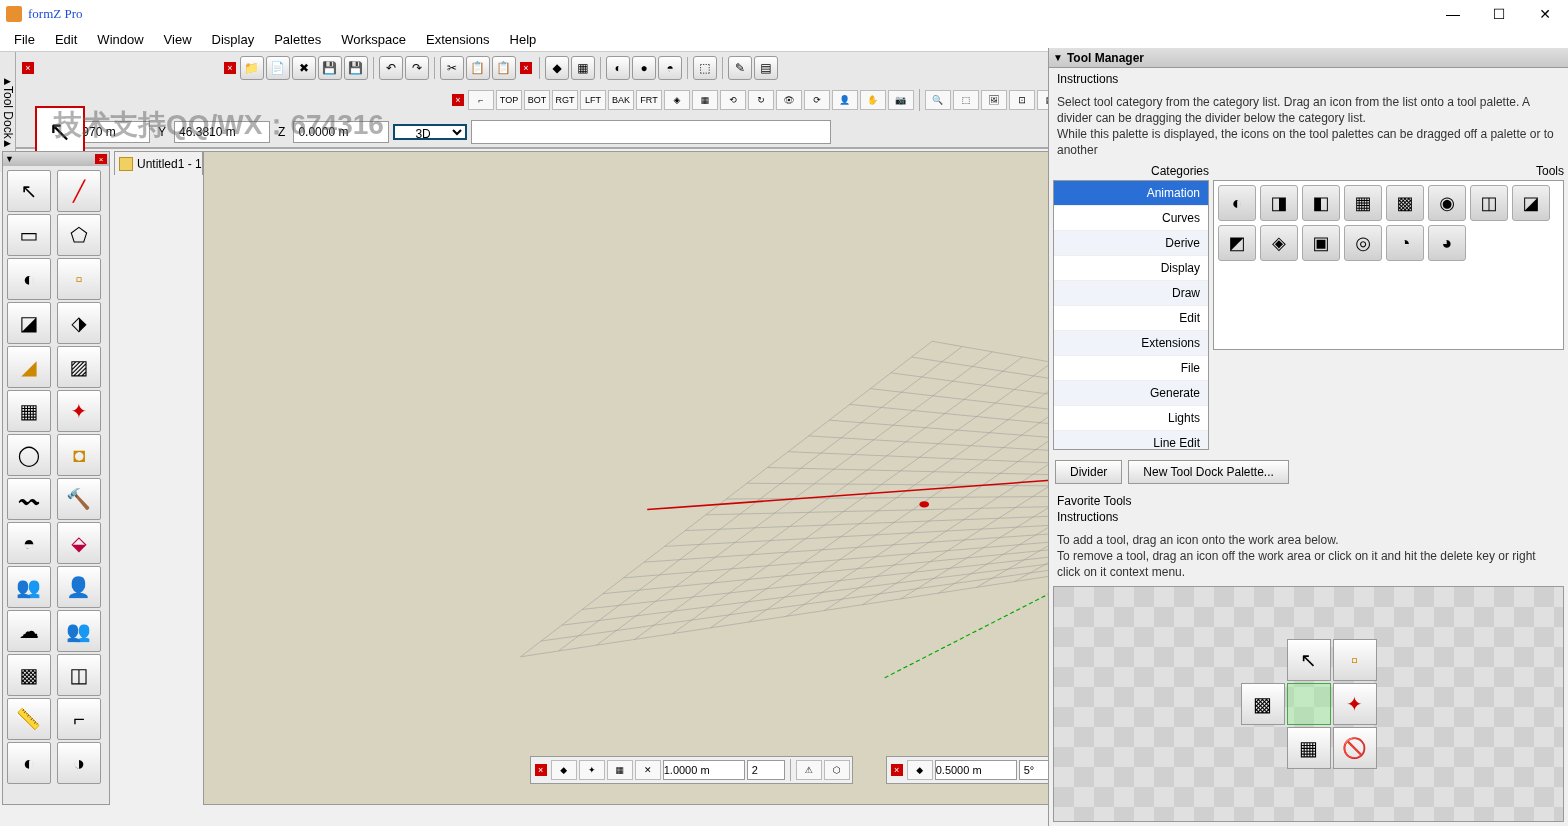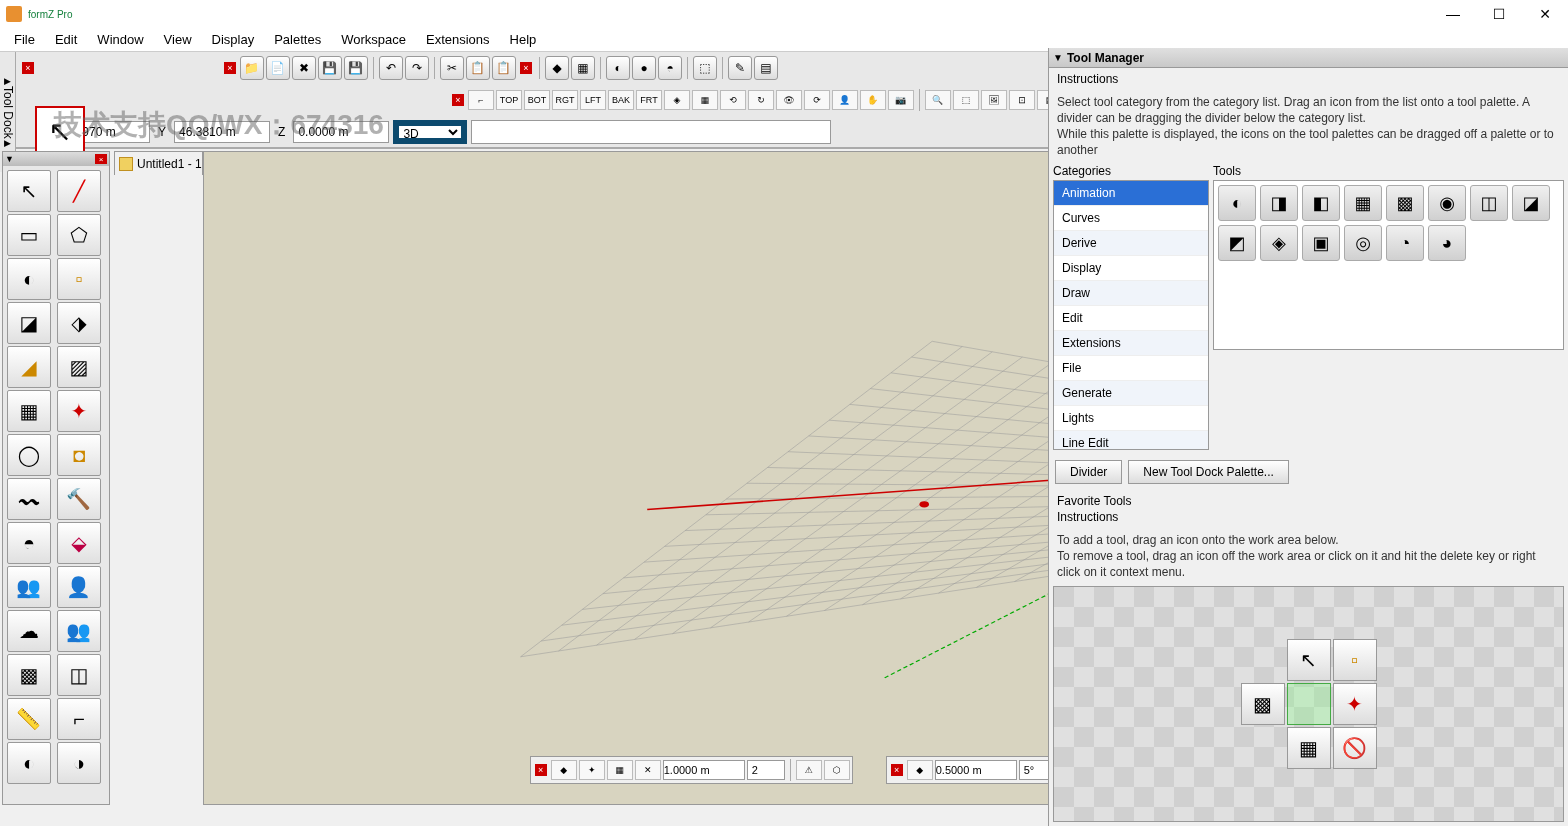--- a/index.html
+++ b/index.html
@@ -1,36 +1,36 @@
 <!DOCTYPE html>
 <html><head>
 <meta charset="utf-8">
 <style>
 * { margin: 0; padding: 0; box-sizing: border-box; font-family: "Segoe UI", Tahoma, sans-serif; font-size: 12px; }
 body { width: 1568px; height: 826px; background: #f0f0f0; overflow: hidden; position: relative; }
 .titlebar { height: 28px; background: #fff; display: flex; align-items: center; padding-left: 6px; }
 .titlebar .icon { width: 16px; height: 16px; background: #e89030; border-radius: 2px; margin-right: 6px; }
-.titlebar-title { font-size: 10px; color: #15803d; }
+.titlebar-title { font-size: 13px; color: #1d4ed8; font-family: Liberation Serif, serif; }
 .winbtns { position: absolute; right: 0; top: 0; display: flex; }
 .winbtn { width: 46px; height: 28px; display: flex; align-items: center; justify-content: center; font-size: 14px; cursor: pointer; }
 .menubar { height: 24px; background: #fff; display: flex; align-items: center; padding-left: 4px; border-bottom: 1px solid #ccc; }
 .menu-item { padding: 3px 10px; cursor: pointer; font-size: 13px; }
 .toolbar-area { background: #e8e8e8; border-bottom: 1px solid #aaa; position: relative; }
 .tb-row { display: flex; align-items: center; height: 32px; padding: 2px; gap: 2px; }
 .tb-close { width: 12px; height: 12px; background: #c00; color: #fff; font-size: 9px; display: flex; align-items: center; justify-content: center; cursor: pointer; margin: 0 2px; }
 .tb-icon { width: 24px; height: 24px; background: linear-gradient(#fff,#ddd); border: 1px solid #999; border-radius: 3px; display: flex; align-items: center; justify-content: center; cursor: pointer; font-size: 12px; }
 .tb-sep { width: 1px; height: 22px; background: #aaa; margin: 0 3px; }
 .tb-small-icon { width: 26px; height: 20px; background: #f8f8f8; border: 1px solid #bbb; display: flex; align-items: center; justify-content: center; font-size: 9px; cursor: pointer; }
 .tooltip-box { position: absolute; left: 35px; top: 52px; background: #fff; border: 1px solid #999; padding: 2px 6px; z-index: 100; box-shadow: 1px 1px 3px rgba(0,0,0,0.2); }
 .tooltip-box .line { font-size: 11px; color: #333; line-height: 15px; }
 .sel-tool-icon { width: 50px; height: 50px; border: 2px solid #c00; background: #fff; display: flex; align-items: center; justify-content: center; position: absolute; left: 35px; top: 54px; font-size: 28px; }
 .coord-row { display: flex; align-items: center; height: 32px; padding: 2px 4px; gap: 4px; background: #e8e8e8; border-bottom: 1px solid #aaa; }
 .coord-label { font-size: 12px; padding: 0 4px; }
 .coord-input { width: 96px; height: 22px; border: 1px solid #999; background: #fff; padding: 0 4px; font-size: 12px; }
-.coord-select { width: 74px; height: 24px; border: 6px solid #0c4a6e; background: #fff; font-size: 12px; }
+.coord-select { width: 74px; height: 16px; border: 2px solid #0c4a6e; background: #fff; font-size: 12px; padding-left: 16px; }
 .vert-dock { position: absolute; left: 0; top: 52px; width: 16px; height: 120px; background: #e8e8e8; border-right: 1px solid #aaa; writing-mode: vertical-rl; font-size: 11px; display: flex; align-items: center; justify-content: center; cursor: pointer; }
 .vert-dock .arr { font-size: 9px; }
 .main-area { display: flex; height: calc(100% - 168px); }
 .tool-palette { width: 108px; background: #e8e8e8; border: 1px solid #999; margin: 2px; position: relative; }
 .palette-header { height: 14px; background: linear-gradient(#ddd,#bbb); display: flex; justify-content: space-between; align-items: center; padding: 0 2px; }
 .palette-header .arr { font-size: 9px; cursor: pointer; }
 .palette-header .close { width: 12px; height: 10px; background: #c00; color: #fff; font-size: 8px; display: flex; align-items: center; justify-content: center; cursor: pointer; }
 .palette-grid { display: grid; grid-template-columns: 1fr 1fr; gap: 2px; padding: 4px; }
 .palette-tool { width: 44px; height: 42px; background: linear-gradient(#fff,#e0e0e0); border: 1px solid #999; border-radius: 2px; display: flex; align-items: center; justify-content: center; font-size: 20px; cursor: pointer; }
 .viewport-area { flex: 1; display: flex; flex-direction: row; margin: 2px; }
@@ -42,21 +42,21 @@
 .bt1 { left: 326px; }
 .bt2 { left: 682px; }
 .small-input { width: 82px; height: 20px; border: 1px solid #999; background: #fff; padding: 0 0; font-size: 11px; }
 .small-input2 { width: 38px; height: 20px; border: 1px solid #999; background: #fff; padding: 0 4px; font-size: 11px; }
 .tool-manager { width: 520px; background: #f0f0f0; border-left: 1px solid #999; display: flex; flex-direction: column; position: absolute; right: 0; top: 48px; bottom: 0; }
 .tm-title { height: 20px; background: linear-gradient(#e0e0e0,#c8c8c8); display: flex; align-items: center; padding-left: 4px; font-weight: bold; font-size: 12px; border-bottom: 1px solid #999; }
 .tm-title .arr { margin-right: 4px; font-size: 10px; }
 .tm-section { padding: 4px 8px; }
 .tm-label { font-size: 12px; margin-bottom: 2px; }
 .tm-text { font-size: 12px; color: #333; padding: 2px 8px; line-height: 16px; }
-.tm-lists { display: flex; gap: 4px; padding: 4px; }
+.tm-lists { display: flex; gap: 4px; padding: 4px; text-align: right; }
 .tm-cat-col { width: 156px; }
 .tm-tool-col { flex: 1; }
 .tm-listbox { border: 1px solid #999; background: #fff; height: 270px; overflow-y: auto; }
 .tm-cat-item { padding: 5px 8px; cursor: pointer; font-size: 12px; border-bottom: 1px solid #eee; }
 .tm-cat-item.sel { background: #2a6fd6; color: #fff; }
 .tm-cat-item:not(.sel):nth-child(odd) { background: #f0f4fa; }
 .tm-tool-grid { border: 1px solid #999; background: #fff; height: 170px; padding: 4px; display: flex; flex-wrap: wrap; align-content: flex-start; gap: 4px; overflow-y: auto; }
 .tm-tool-icon { width: 38px; height: 36px; background: linear-gradient(#f0f0f0,#d0d0d0); border: 1px solid #aaa; border-radius: 3px; display: flex; align-items: center; justify-content: center; font-size: 18px; cursor: pointer; }
 .tm-btns { display: flex; gap: 6px; padding: 6px; }
 .tm-btn { padding: 4px 14px; background: linear-gradient(#fff,#ddd); border: 1px solid #999; cursor: pointer; font-size: 12px; }

